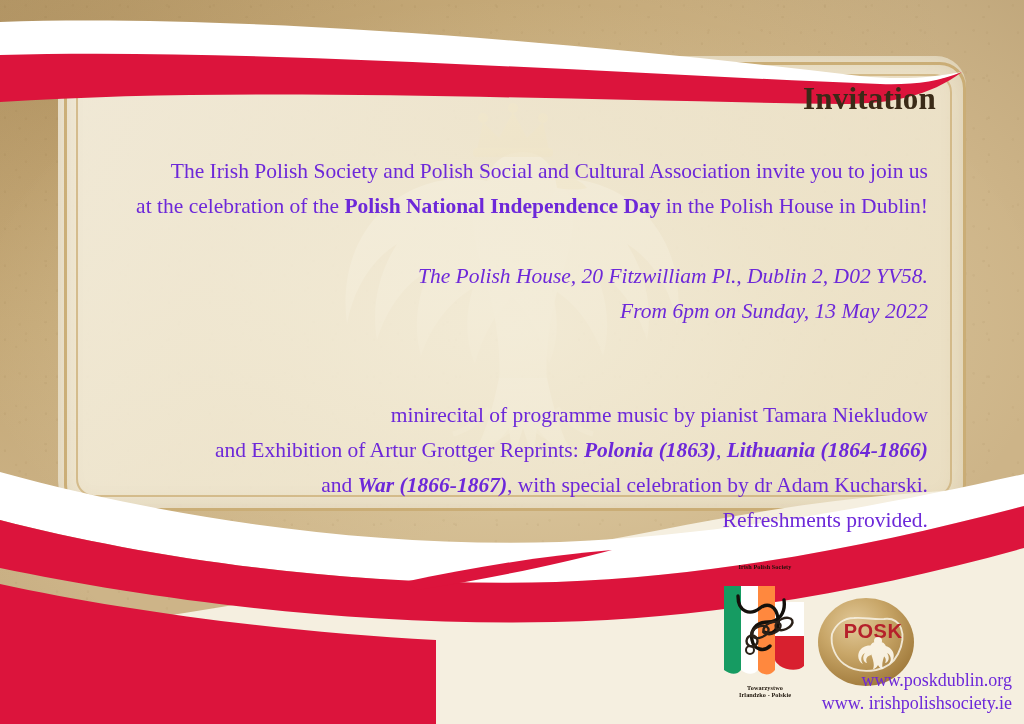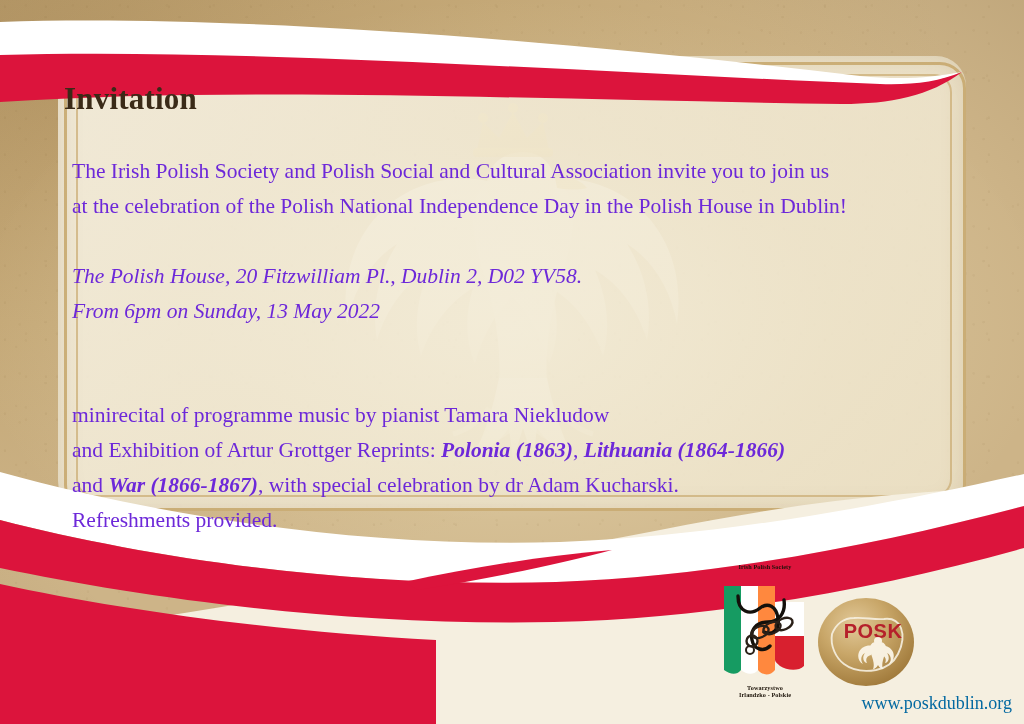--- a/index.html
+++ b/index.html
@@ -98,25 +98,25 @@
     left: 0;
     width: 1024px;
     pointer-events: none;
   }
   .ribbons-top { top: 0; height: 120px; }
   .ribbons-bottom { bottom: 0; height: 260px; }
 
   
   .content {
     position: absolute;
-    left: 64px;
+    left: 56px;
     top: 68px;
     width: 880px;
     height: 430px;
-    text-align: left;
+    text-align: right;
     color: #3b2a18;
   }
   .invite-title {
     font-size: 31px;
     font-weight: bold;
     letter-spacing: 0.2px;
     color: #3a2a17;
     margin: 14px 0 0 0;
     line-height: 1.1;
   }
@@ -133,21 +133,21 @@
     margin-top: 35px;
     font-size: 21.5px;
     line-height: 1.62;
     font-style: italic;
   }
   .block-programme {
     margin-top: 35px;
     font-size: 21.5px;
     line-height: 1.62;
   }
-  .b { font-weight: normal; }
+  .b { font-weight: bold; }
   .bi { font-weight: bold; font-style: italic; }
 
   
   .logo-row {
     position: absolute;
     left: 712px;
     top: 562px;
     width: 210px;
     height: 140px;
   }
@@ -198,21 +198,21 @@
   }
 
   
   .websites {
     position: absolute;
     right: 12px;
     bottom: 8px;
     text-align: right;
     font-size: 18px;
     line-height: 1.32;
-    color: #0369a1;
+    color: #6d28d9;
   }
   .websites div { white-space: nowrap; }
 </style>
 </head>
 <body>
 
 <div id="invitation-card">
 
   <div class="parchment-bg"></div>
   <div class="parchment-grain"></div>
@@ -348,15 +348,16 @@
         <path d="M60 53 C67 50 74 52 77 58 C79 63 77 68 73 70 C76 66 75 61 71 59 C74 63 73 68 69 69 C71 65 69 62 65 61 Z" fill="#fdf8ec"></path>
         <path d="M60 48 C56 48 54 51 54 54 C54 58 56 62 57 66 C58 70 58 73 57 75 C59 75 61 73 62 71 C63 73 65 75 67 75 C66 73 66 70 67 66 C68 62 70 58 70 54 C70 51 68 48 64 48 Z" fill="#fdf8ec"></path>
         <circle cx="62" cy="47" r="4" fill="#fdf8ec"></circle>
       </g>
     </svg>
 
   </div>
 
   <div class="websites">
     <div>www.poskdublin.org</div>
+    <div>www. irishpolishsociety.ie</div>
   </div>
 
 </div>
 
 </body></html>

